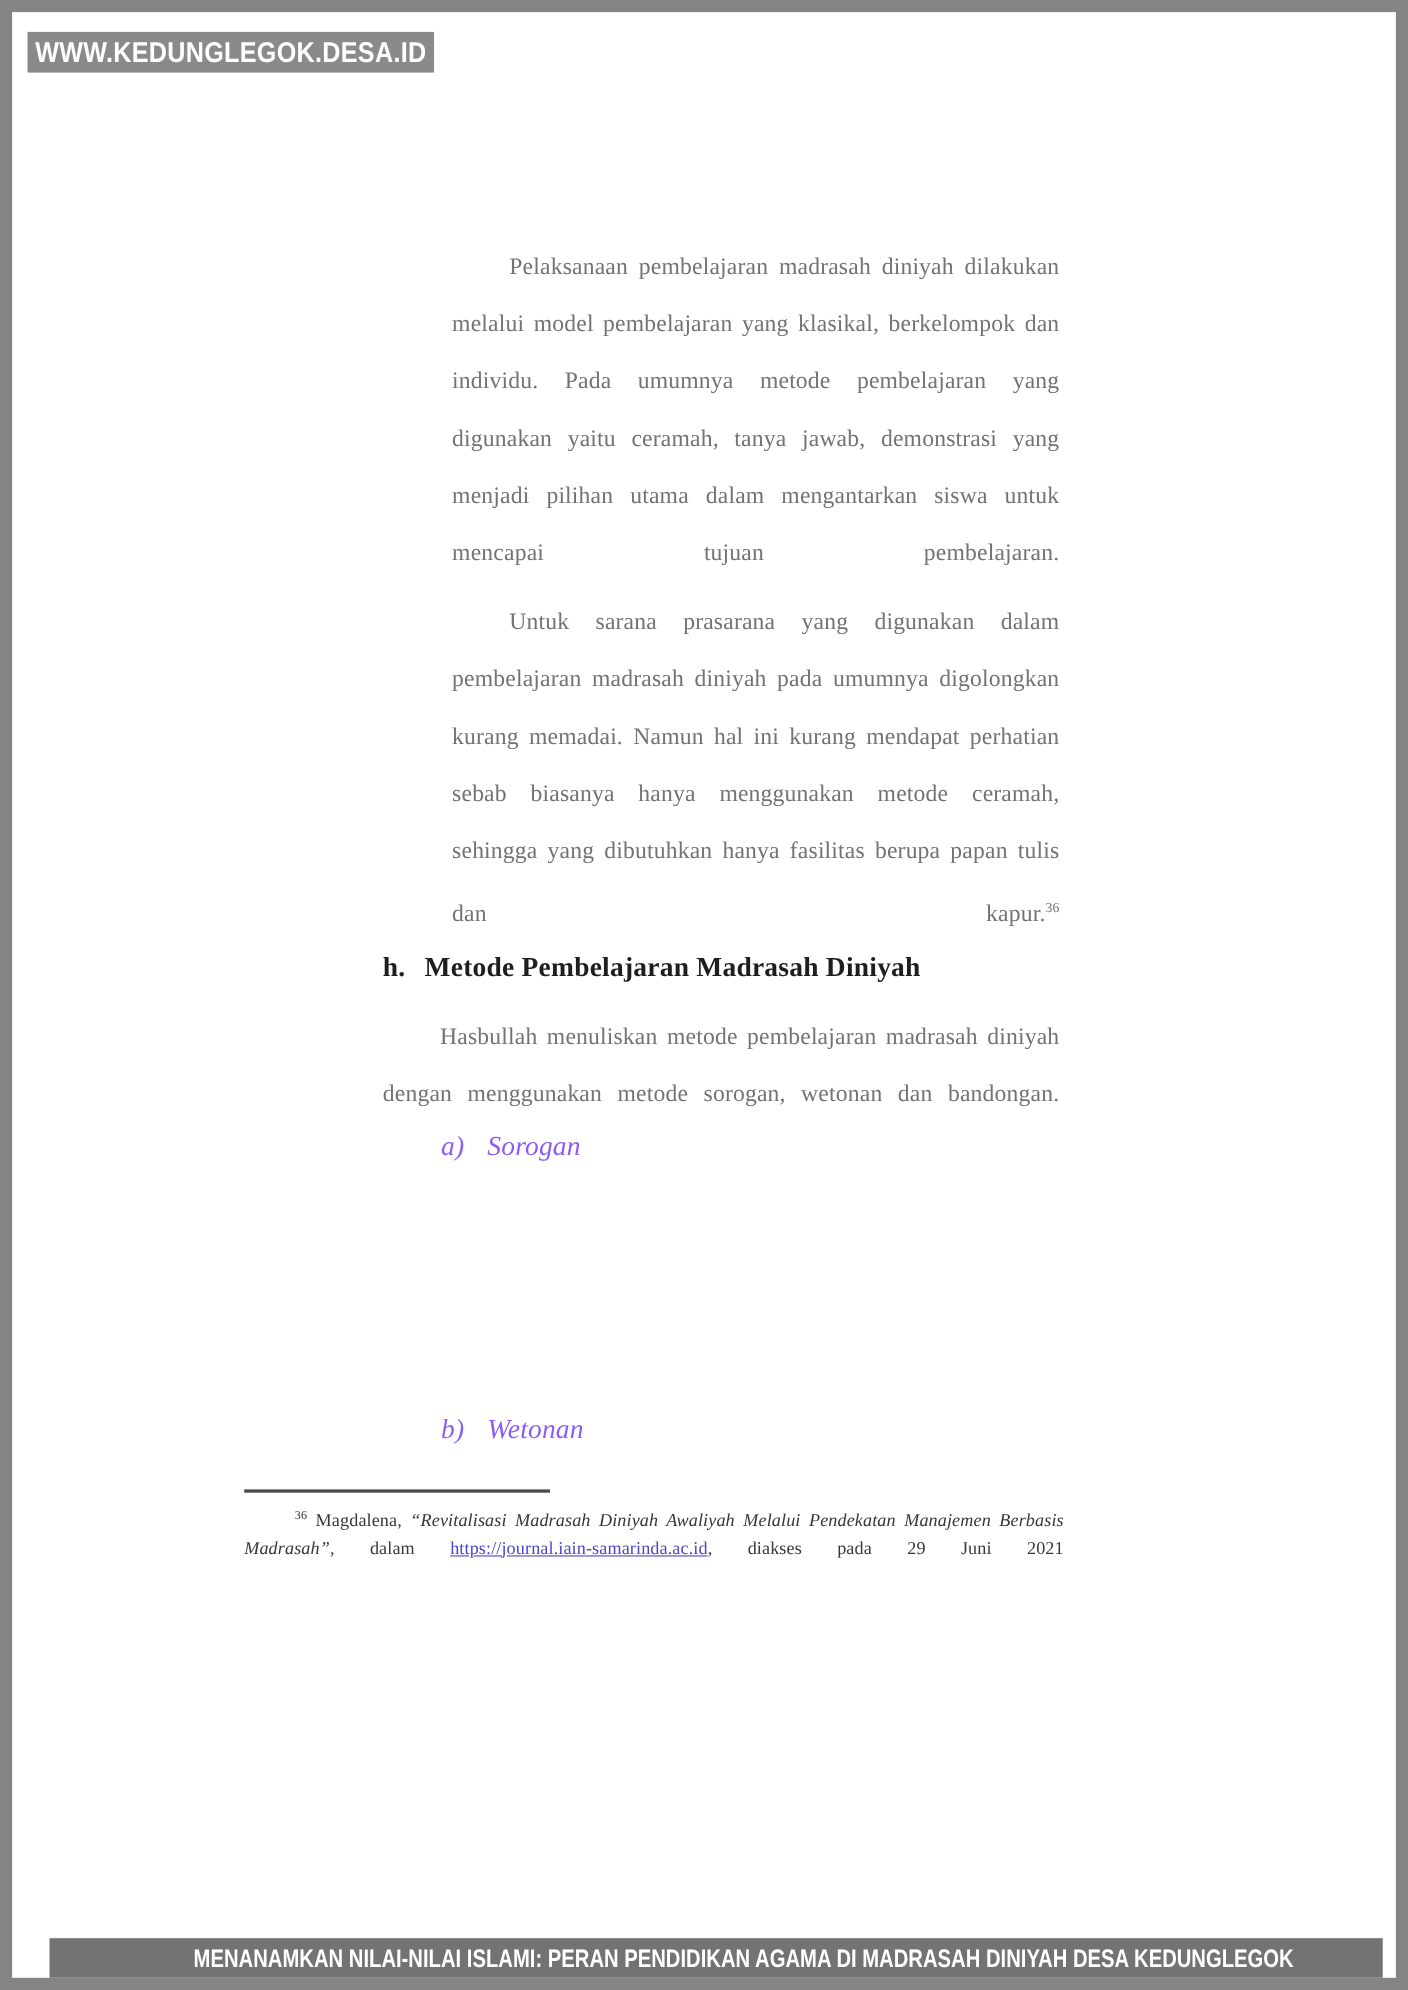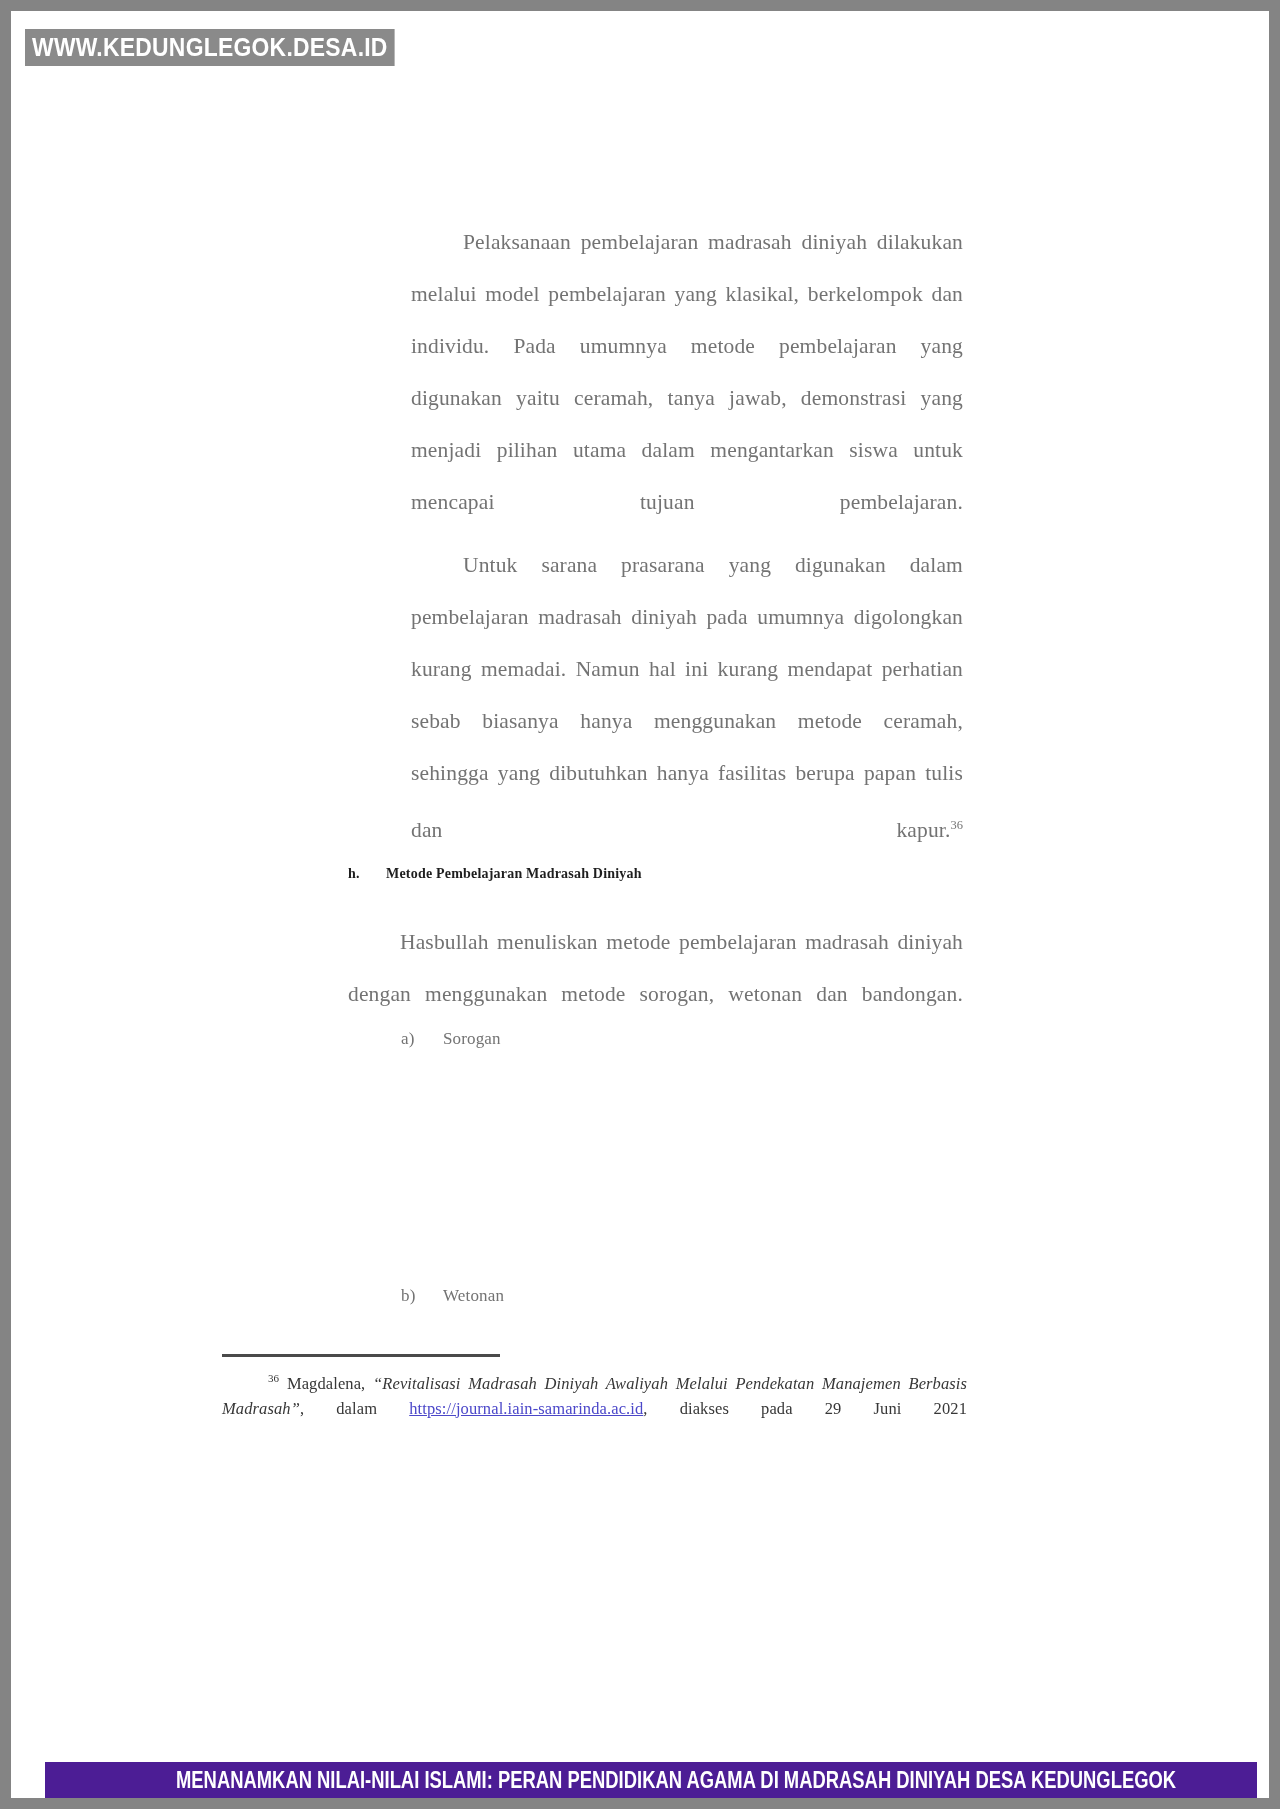--- a/index.html
+++ b/index.html
@@ -50,21 +50,21 @@
     transform-origin: left center;
     white-space: nowrap;
   }
 
   
   .watermark-bottom {
     position: absolute;
     left: 34px;
     top: 1751px;
     width: 1212px;
-    background: #4c1d95;
+    background: #737373;
     color: #ffffff;
     padding: 6px 6px 7px 6px;
     box-sizing: border-box;
     font-family: "Liberation Sans Narrow", "Liberation Sans", sans-serif;
     font-weight: bold;
     font-size: 23px;
     line-height: 1.05;
     white-space: nowrap;
     overflow: hidden;
     text-align: center;
@@ -104,35 +104,36 @@
   .p1 { left: 400px; top: 205px; width: 552px; }
   .p2 { left: 400px; top: 528px; width: 552px; }
   .p3 { left: 337px; top: 905px; width: 615px; }
   .p4 { left: 400px; top: 1055px; width: 552px; }
 
   .heading {
     position: absolute;
     left: 337px;
     top: 855px;
     width: 620px;
-    font-size: 14px;
+    font-size: 25px;
     font-weight: bold;
     color: #1e1e1e;
     letter-spacing: 0.2px;
   }
   .heading .h-marker {
     display: inline-block;
     width: 38px;
   }
 
   .list-item {
     position: absolute;
-    font-size: 17px;
-    color: #737373;
+    font-size: 25px;
+    color: #8b5cf6;
     letter-spacing: 0.15px;
+    font-style: italic;
   }
   .list-item .li-marker {
     display: inline-block;
     width: 42px;
   }
   .li-a { left: 390px; top: 1018px; }
   .li-b { left: 390px; top: 1275px; }
 
   .sup {
     font-size: 12.5px;

